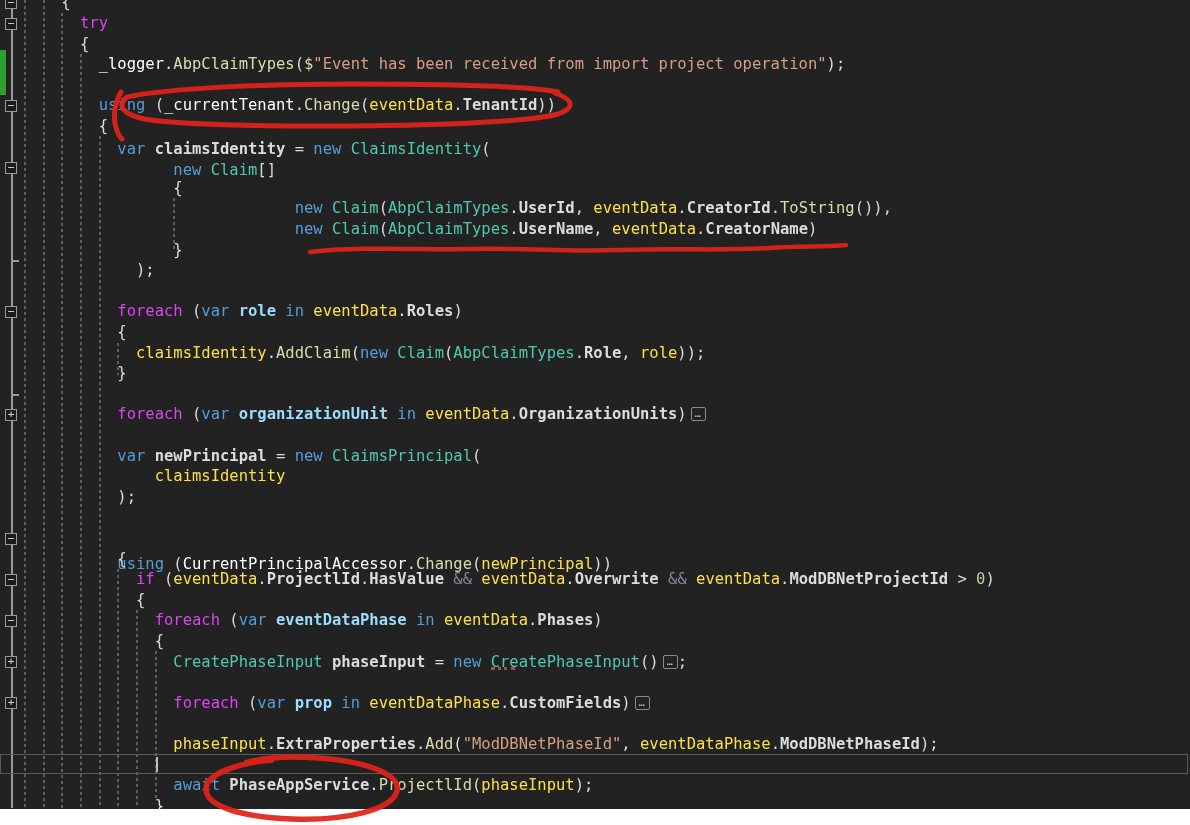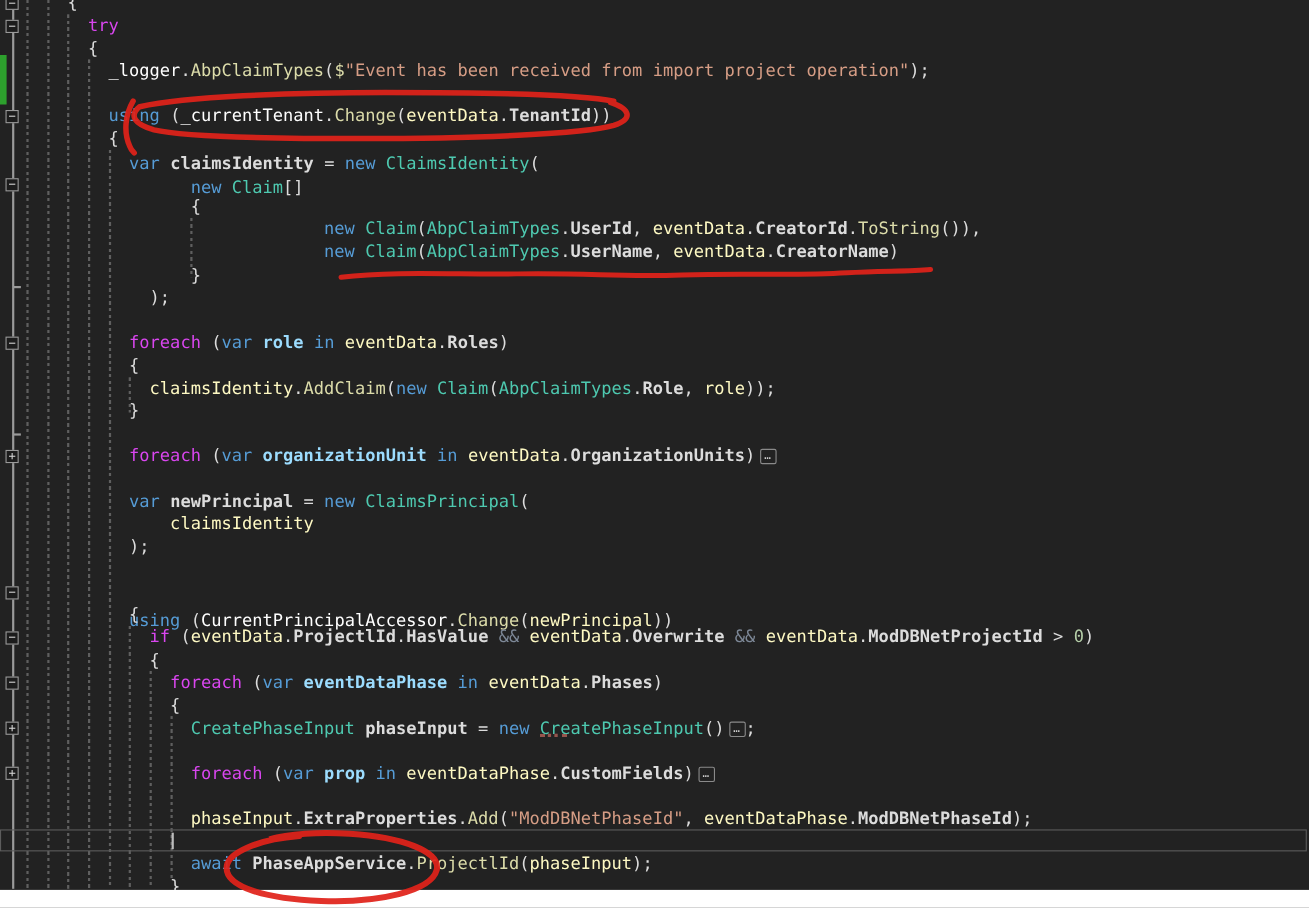--- a/index.html
+++ b/index.html
@@ -5,21 +5,21 @@
   html,body{margin:0;padding:0;background:#ffffff;}
   .screen{position:relative;width:1190px;height:825px;background:#ffffff;overflow:hidden;
           font-family:"DejaVu Sans Mono","Liberation Mono",monospace;}
   .editor{position:absolute;left:0;top:0;width:1190px;height:809px;background:#222222;overflow:hidden;}
   .code-line{position:absolute;left:24px;height:21px;line-height:20.6px;font-size:15.5px;
              white-space:pre;color:#dcdcdc;}
   .tok-kw{color:#569CD6}
   .tok-ctrl{color:#d946ef}
   .tok-type{color:#4EC9B0}
   .tok-typesug{color:#4EC9B0}
-  .tok-loc{color:#fef9c3}
+  .tok-loc{color:#fde047}
   .tok-dec{color:#9CDCFE;font-weight:bold}
   .tok-vdec{color:#DCDCDC;font-weight:bold}
   .tok-mem{color:#DCDCDC;font-weight:bold}
   .tok-meth{color:#DCDCAA}
   .tok-fld{color:#ffffff}
   .tok-txt{color:#DCDCDC}
   .tok-op{color:#7D8897}
   .tok-str{color:#D69D85}
   .tok-strd{color:#DCDCAA}
   .tok-num{color:#B5CEA8}

